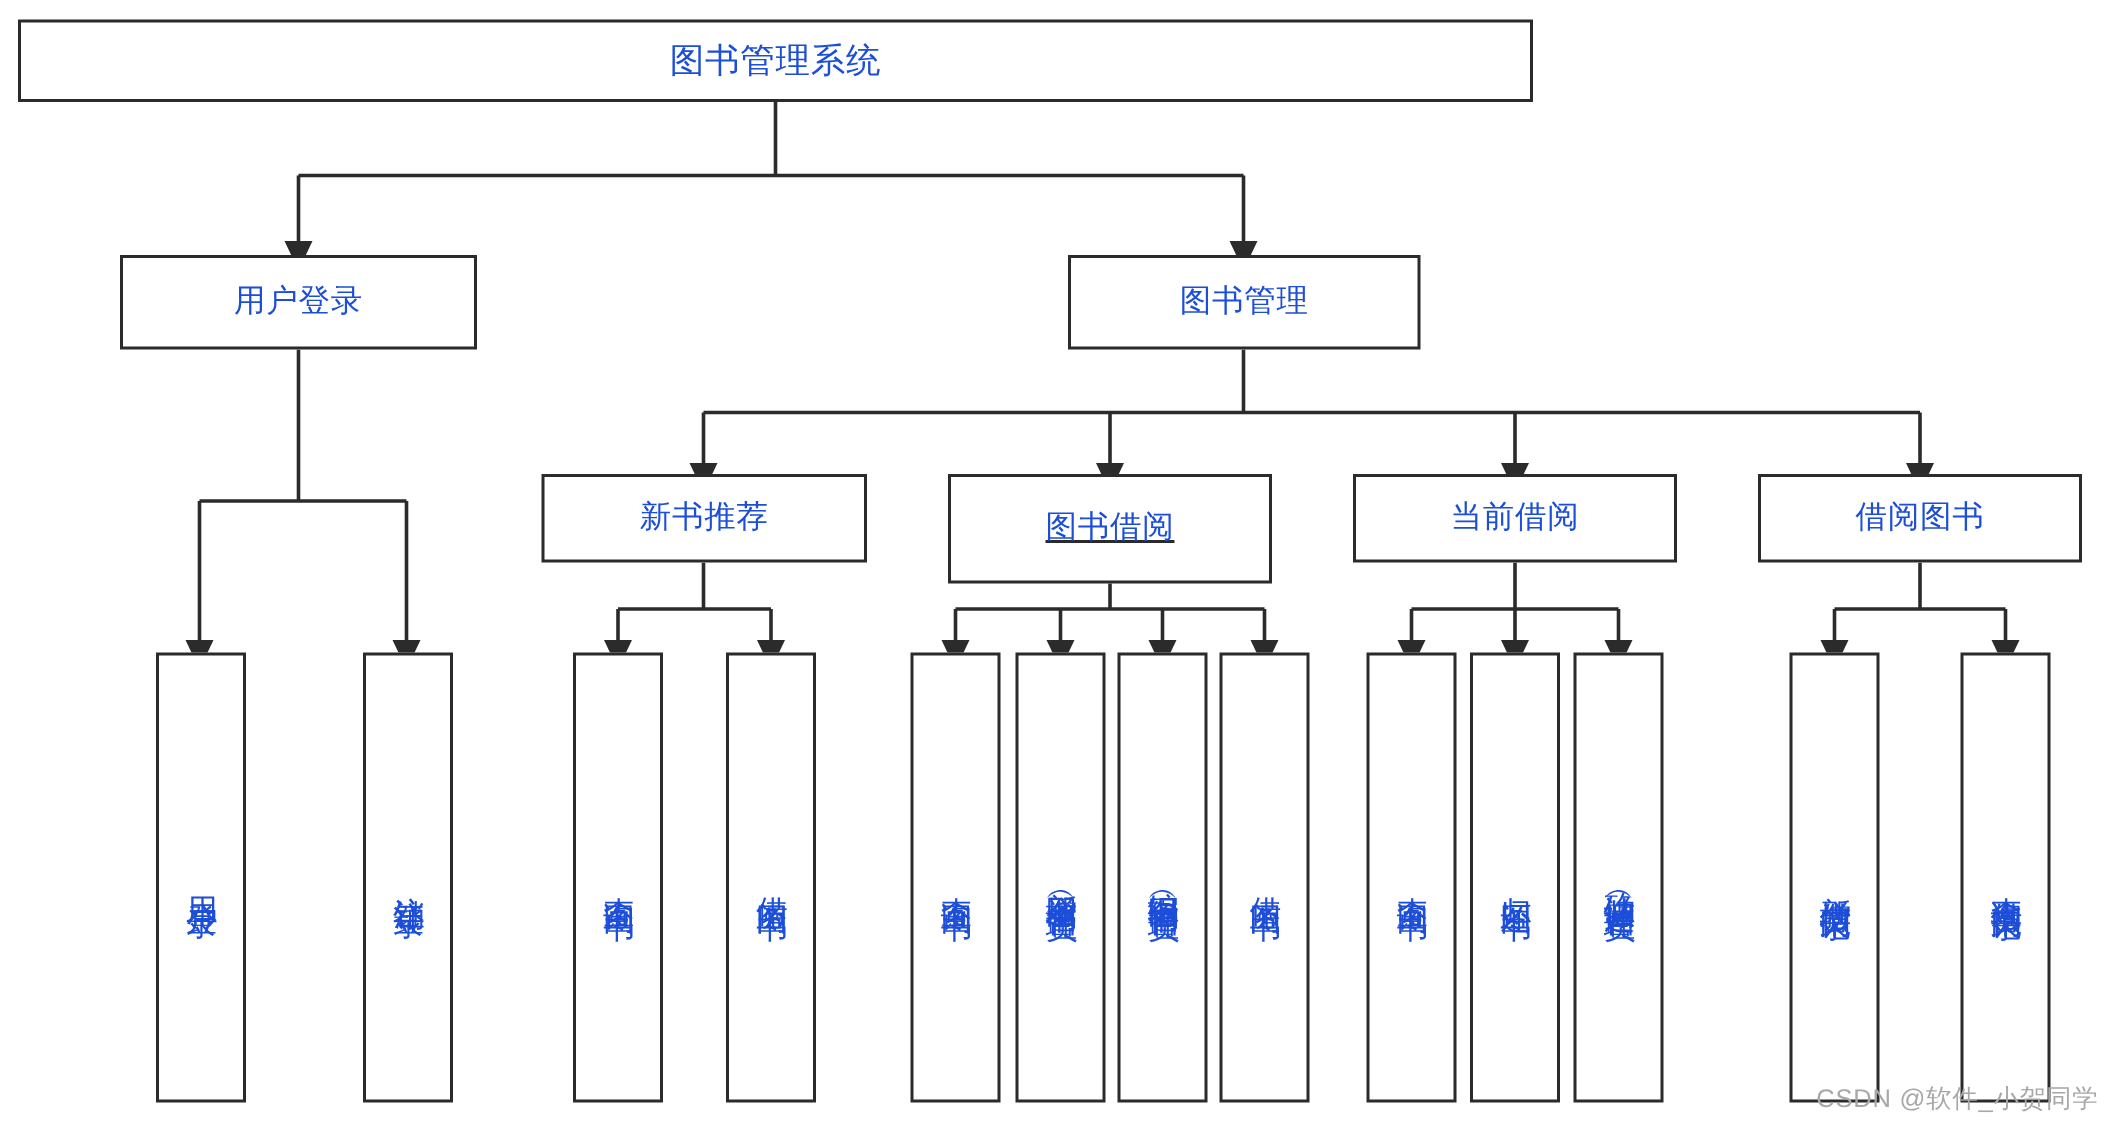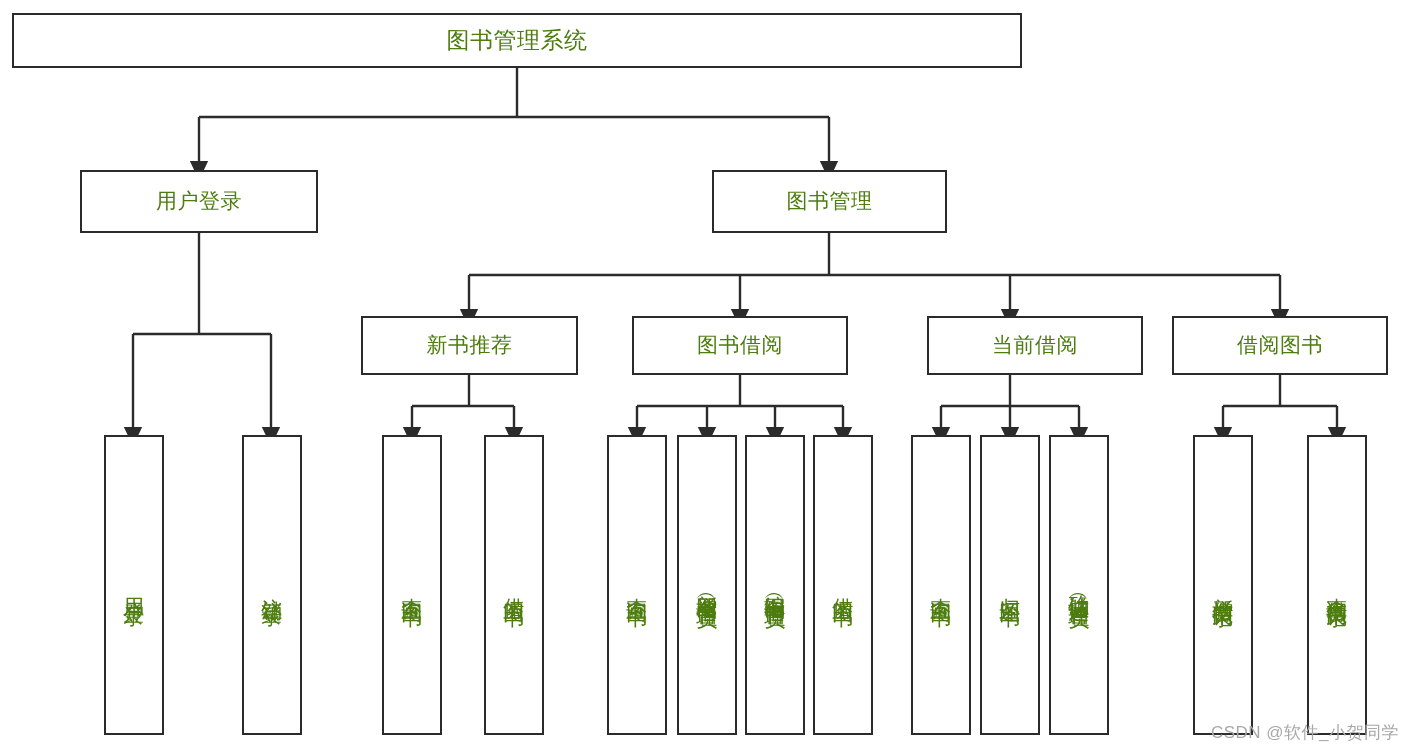--- a/index.html
+++ b/index.html
@@ -34,21 +34,21 @@
     display: flex;
     align-items: center;
     justify-content: center;
     color: #2a2a2a;
   }
   .node .label {
     display: block;
     text-align: left;
     line-height: 1.18;
     letter-spacing: 0.5px;
-    color: #4d7c0f;
+    color: #1d4ed8;
   }
   
   .node.horiz .label {
     writing-mode: horizontal-tb;
     font-size: 22px;
   }
   .node.root .label {
     font-size: 23px;
   }
   .node.lvl2 .label {
@@ -146,25 +146,25 @@
   </div>
 
   <div class="node horiz lvl2" style="left:361px; top:316px; width:217px; height:59px;">
     <span class="label">新书推荐</span>
   </div>
 
   <div class="node horiz lvl2" style="left:712px; top:170px; width:235px; height:63px;">
     <span class="label">图书管理</span>
   </div>
 
-  <div class="node horiz lvl2" style="left:632px; top:316px; width:216px; height:59px;">
+  <div class="node horiz lvl2" style="left:632px; top:316px; width:216px; height:73px;text-decoration:underline;">
     <span class="label">图书借阅</span>
   </div>
 
-  <div class="node horiz lvl2" style="left:902px; top:316px; width:216px; height:59px;margin-left:25px;">
+  <div class="node horiz lvl2" style="left:902px; top:316px; width:216px; height:59px;">
     <span class="label">当前借阅</span>
   </div>
 
   <div class="node horiz lvl2" style="left:1172px; top:316px; width:216px; height:59px;">
     <span class="label">借阅图书</span>
   </div>
 
   <div class="node leaf" style="left:104px; top:435px; width:60px; height:300px;">
     <span class="label">用户登录</span>
   </div>

